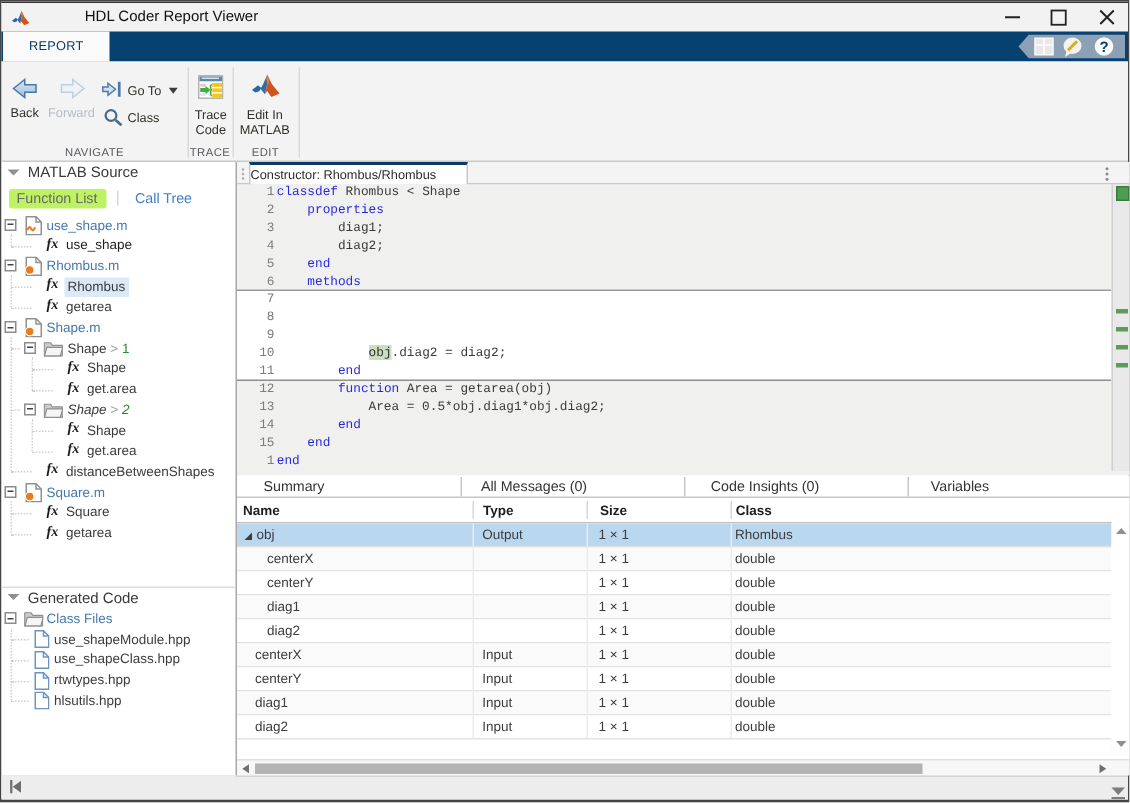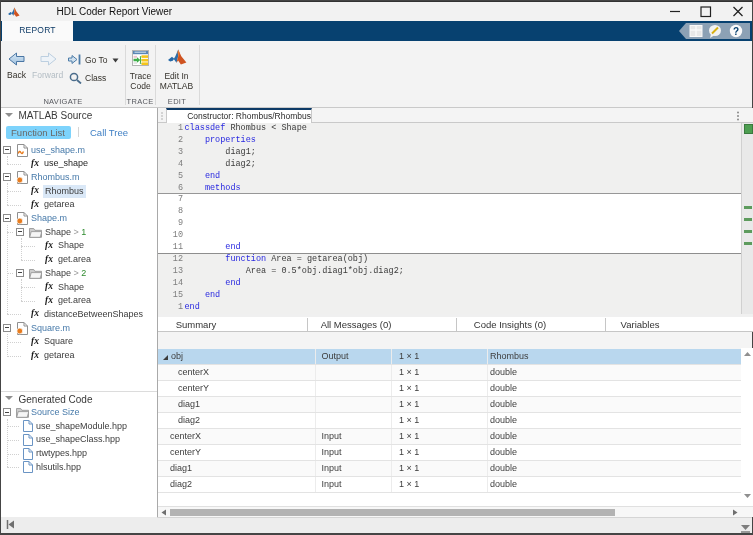--- a/index.html
+++ b/index.html
@@ -23,21 +23,21 @@
 #leftpanel { position:absolute; left:0; top:107px; width:156px; height:409px; background:#fff; }
 #lpdivider { position:absolute; left:156px; top:107px; width:1px; height:424px; background:#a9a9a9; }
 .hdrtri { position:absolute; width:0; height:0; border-left:4px solid transparent; border-right:4px solid transparent; border-top:4.5px solid #8f8f8f; }
 .treerow { position:absolute; font-size:9px; color:#3c3c3c; white-space:nowrap; line-height:13px; }
 .blue { color:#4679a9; }
 .fx { font-family:"Liberation Serif", serif; font-style:italic; font-weight:bold; font-size:9.5px; color:#1a1a1a; }
 .exp { position:absolute; width:8px; height:8px; background:#fff; border:1px solid #8c8c8c; }
 .exp::after { content:""; position:absolute; left:1px; top:2.5px; width:4px; height:1px; background:#444; }
 
 #codetabrow { position:absolute; left:157px; top:107px; width:596px; height:15px; background:#f4f4f4; border-bottom:1px solid #c9c9c9; }
-#codetab { position:absolute; left:8px; top:0px; width:146px; height:15px; background:#fff; border-top:2px solid #0d3a66; border-left:1px solid #c9c9c9; border-right:1px solid #c9c9c9; font-size:8.5px; color:#2a2a2a; text-align:right; line-height:12px; white-space:nowrap; overflow:hidden; }
+#codetab { position:absolute; left:8px; top:0px; width:146px; height:15px; background:#fff; border-top:2px solid #0d3a66; border-left:1px solid #c9c9c9; border-right:1px solid #c9c9c9; font-size:8.5px; color:#2a2a2a; text-align:left; line-height:12px; white-space:nowrap; overflow:hidden; }
 #codearea { position:absolute; left:157px; top:122px; width:583px; height:191px; background:#f0f0ef; overflow:hidden; }
 #whiteband { position:absolute; left:0px; top:70px; width:583px; height:61px; background:#fff; border-top:1px solid #979797; border-bottom:1px solid #8e8e8e; }
 .cline { position:absolute; left:0px; width:583px; height:11.9px; font-family:"Liberation Mono", monospace; font-size:8.5px; line-height:11.9px; color:#3b3b3b; white-space:pre; }
 .ct { position:absolute; left:26.5px; }
 .lnum { position:absolute; left:0px; width:25px; text-align:right; color:#7d7d7d; display:inline-block; }
 .kw { color:#2828e0; }
 .objhl { background:#cbdfc0; color:#2e2e2e; }
 #codescroll { position:absolute; left:740px; top:122px; width:12px; height:191px; background:#e9e9e9; border-left:1px solid #d0d0d0; }
 .gmark { position:absolute; left:2px; width:8px; height:3px; background:#5d9b5d; }
 
@@ -159,21 +159,21 @@
     <div class="seclabel" style="left:22px;width:80px">NAVIGATE</div>
     <div class="seclabel" style="left:124px;width:30px">TRACE</div>
     <div class="seclabel" style="left:155px;width:42px">EDIT</div>
   </div>
 
   <div id="leftpanel"></div>
   <div id="lpdivider"></div>
 
   <div class="hdrtri" style="left:4px;top:112px"></div>
   <div class="abs" style="left:17.5px;top:108.5px;font-size:10px;color:#3a3a3a">MATLAB Source</div>
-  <div class="abs" style="left:4.5px;top:124.5px;width:65px;height:13px;background:#7dd3fc;border-radius:2px;font-size:9.5px;color:#686868;text-align:center;line-height:13px">Function List</div>
+  <div class="abs" style="left:4.5px;top:124.5px;width:65px;height:13px;background:#bef264;border-radius:2px;font-size:9.5px;color:#686868;text-align:center;line-height:13px">Function List</div>
   <div class="abs" style="left:77px;top:126px;width:1px;height:10px;background:#d5d5d5"></div>
   <div class="abs" style="left:89px;top:126px;font-size:9.5px;color:#4080c5">Call Tree</div>
   <div id="tree"></div>
 <div class="abs" style="left:6px;top:155.0px;width:1px;height:7.7px;border-left:1px dotted #d0d0d0"></div>
 <div class="abs" style="left:6px;top:162.7px;width:14px;height:1px;border-top:1px dotted #d0d0d0"></div>
 <div class="abs" style="left:6px;top:182.4px;width:1px;height:21.4px;border-left:1px dotted #d0d0d0"></div>
 <div class="abs" style="left:6px;top:190.1px;width:14px;height:1px;border-top:1px dotted #d0d0d0"></div>
 <div class="abs" style="left:6px;top:203.8px;width:14px;height:1px;border-top:1px dotted #d0d0d0"></div>
 <div class="abs" style="left:6px;top:223.5px;width:1px;height:89.9px;border-left:1px dotted #d0d0d0"></div>
 <div class="abs" style="left:6px;top:231.2px;width:6px;height:1px;border-top:1px dotted #d0d0d0"></div>
@@ -223,21 +223,21 @@
 <div class="treerow " style="left:44px;top:224.7px;">Shape <span style="color:#9a9a9a">&gt;</span> <span style="color:#2e8b2e">1</span></div>
 <div class="abs fx" style="left:44px;top:238.9px">fx</div>
 <div class="treerow " style="left:57px;top:238.4px;">Shape</div>
 <div class="abs fx" style="left:44px;top:252.6px">fx</div>
 <div class="treerow " style="left:57px;top:252.1px;">get.area</div>
 <div class="exp" style="left:15px;top:267.8px"></div>
 <svg class="abs" style="left:28px;top:266.8px" width="13" height="11" viewBox="0 0 13 11">
       <path d="M0.5,1.5 h4.2 l1.2,1.8 h6.6 v7 h-12 z" fill="#cccccc" stroke="#8f8f8f" stroke-width="0.8"></path>
       <path d="M2.2,4.6 h10.6 l-1.6,5.7 h-10.5 z" fill="#f5f5f5" stroke="#8f8f8f" stroke-width="0.8"></path>
     </svg>
-<div class="treerow " style="left:44px;top:265.8px;">Shape <span style="color:#9a9a9a">&gt;</span> <span style="color:#2e8b2e">2</span></div>
+<div class="treerow " style="left:44px;top:265.8px;font-style:italic;">Shape <span style="color:#9a9a9a">&gt;</span> <span style="color:#2e8b2e">2</span></div>
 <div class="abs fx" style="left:44px;top:280.0px">fx</div>
 <div class="treerow " style="left:57px;top:279.5px;">Shape</div>
 <div class="abs fx" style="left:44px;top:293.7px">fx</div>
 <div class="treerow " style="left:57px;top:293.2px;">get.area</div>
 <div class="abs fx" style="left:30px;top:307.4px">fx</div>
 <div class="treerow " style="left:43px;top:306.9px;">distanceBetweenShapes</div>
 <div class="exp" style="left:2px;top:322.6px"></div>
 <svg class="abs" style="left:15px;top:320.6px" width="12" height="13" viewBox="0 0 12 13">
       <path d="M1.5,0.5 h6.5 l3.5,3.5 v8.5 h-10 z" fill="#fff" stroke="#909090" stroke-width="1"></path>
       <path d="M8,0.5 v3.5 h3.5" fill="none" stroke="#909090" stroke-width="1"></path>
@@ -250,21 +250,21 @@
 <div class="treerow " style="left:43px;top:348.0px;">getarea</div>
   <div class="abs" style="left:0px;top:390px;width:156px;height:1px;background:#dcdcdc"></div>
   <div class="hdrtri" style="left:4px;top:395px"></div>
   <div class="abs" style="left:17.5px;top:392.5px;font-size:10px;color:#3a3a3a">Generated Code</div>
   <div id="gentree"></div>
 <div class="exp" style="left:2px;top:407.0px"></div>
 <svg class="abs" style="left:15px;top:406.0px" width="13" height="11" viewBox="0 0 13 11">
       <path d="M0.5,1.5 h4.2 l1.2,1.8 h6.6 v7 h-12 z" fill="#cccccc" stroke="#8f8f8f" stroke-width="0.8"></path>
       <path d="M2.2,4.6 h10.6 l-1.6,5.7 h-10.5 z" fill="#f5f5f5" stroke="#8f8f8f" stroke-width="0.8"></path>
     </svg>
-<div class="treerow blue" style="left:30px;top:405.0px;">Source Size</div>
+<div class="treerow blue" style="left:30px;top:405.0px;">Class Files</div>
 <div class="abs" style="left:6px;top:417.5px;width:1px;height:48.8px;border-left:1px dotted #d0d0d0"></div>
 <div class="abs" style="left:6px;top:425.2px;width:12px;height:1px;border-top:1px dotted #d0d0d0"></div>
 <svg class="abs" style="left:21px;top:419.2px" width="11" height="12" viewBox="0 0 11 12">
       <path d="M1.5,0.5 h5.5 l3.5,3.5 v7.5 h-9 z" fill="#fff" stroke="#6a94c4" stroke-width="1"></path>
       <path d="M7,0.5 v3.5 h3.5" fill="none" stroke="#6a94c4" stroke-width="1"></path>
     </svg>
 <div class="treerow " style="left:35px;top:418.7px;">use_shapeModule.hpp</div>
 <div class="abs" style="left:6px;top:438.9px;width:12px;height:1px;border-top:1px dotted #d0d0d0"></div>
 <svg class="abs" style="left:21px;top:432.9px" width="11" height="12" viewBox="0 0 11 12">
       <path d="M1.5,0.5 h5.5 l3.5,3.5 v7.5 h-9 z" fill="#fff" stroke="#6a94c4" stroke-width="1"></path>
@@ -301,21 +301,21 @@
 <div id="whiteband"></div>
 <div class="cline" style="top:0.0px"><span class="lnum">1</span><span class="ct"><span class="kw">classdef</span> Rhombus &lt; Shape</span></div>
 <div class="cline" style="top:11.9px"><span class="lnum">2</span><span class="ct">    <span class="kw">properties</span></span></div>
 <div class="cline" style="top:23.8px"><span class="lnum">3</span><span class="ct">        diag1;</span></div>
 <div class="cline" style="top:35.7px"><span class="lnum">4</span><span class="ct">        diag2;</span></div>
 <div class="cline" style="top:47.6px"><span class="lnum">5</span><span class="ct">    <span class="kw">end</span></span></div>
 <div class="cline" style="top:59.5px"><span class="lnum">6</span><span class="ct">    <span class="kw">methods</span></span></div>
 <div class="cline" style="top:71.4px"><span class="lnum">7</span></div>
 <div class="cline" style="top:83.3px"><span class="lnum">8</span></div>
 <div class="cline" style="top:95.2px"><span class="lnum">9</span></div>
-<div class="cline" style="top:107.1px"><span class="lnum">10</span></div>
+<div class="cline" style="top:107.1px"><span class="lnum">10</span><span class="ct">            <span class="objhl">obj</span>.diag2 = diag2;</span></div>
 <div class="cline" style="top:119.0px"><span class="lnum">11</span><span class="ct">        <span class="kw">end</span></span></div>
 <div class="cline" style="top:130.9px"><span class="lnum">12</span><span class="ct">        <span class="kw">function</span> Area = getarea(obj)</span></div>
 <div class="cline" style="top:142.8px"><span class="lnum">13</span><span class="ct">            Area = 0.5*obj.diag1*obj.diag2;</span></div>
 <div class="cline" style="top:154.7px"><span class="lnum">14</span><span class="ct">        <span class="kw">end</span></span></div>
 <div class="cline" style="top:166.6px"><span class="lnum">15</span><span class="ct">    <span class="kw">end</span></span></div>
 <div class="cline" style="top:178.5px"><span class="lnum">1</span><span class="ct"><span class="kw">end</span></span></div>
 </div>
   <div id="codescroll">
     <div class="abs" style="left:2px;top:1px;width:9px;height:10px;background:#4d9e51;border:1px solid #3a7a3e"></div>
     <div class="gmark" style="top:83px"></div>
@@ -327,20 +327,29 @@
 
   <div id="bottabs">
     <div class="btlabel" style="left:6px;width:64px;text-align:center">Summary</div>
     <div class="btlabel" style="left:150px;width:96px;text-align:center">All Messages (0)</div>
     <div class="btlabel" style="left:304px;width:96px;text-align:center">Code Insights (0)</div>
     <div class="btlabel" style="left:450px;width:64px;text-align:center">Variables</div>
     <div class="btsep" style="left:148.5px"></div>
     <div class="btsep" style="left:298px"></div>
     <div class="btsep" style="left:447px"></div>
   </div>
+  <div id="tblheader">
+    <div class="abs" style="left:4px;top:3px">Name</div>
+    <div class="abs" style="left:164px;top:3px">Type</div>
+    <div class="abs" style="left:242px;top:3px">Size</div>
+    <div class="abs" style="left:332.5px;top:3px">Class</div>
+    <div class="colsep" style="left:156.5px"></div>
+    <div class="colsep" style="left:233px"></div>
+    <div class="colsep" style="left:328.5px"></div>
+  </div>
   <div id="tblbody">
 <div class="trow" style="top:0px;background:#b9d7ee">
         <svg class="abs" style="left:4px;top:5px" width="7" height="7">
           <polygon points="1,6 6,6 6,1" fill="#3c3c3c"></polygon>
         </svg>
         <div class="c" style="left:13px">obj</div>
         <div class="c" style="left:163.5px">Output</div>
         <div class="c" style="left:241px">1 × 1</div>
         <div class="c" style="left:332px">Rhombus</div>
         <div class="vline" style="left:156.5px"></div>

